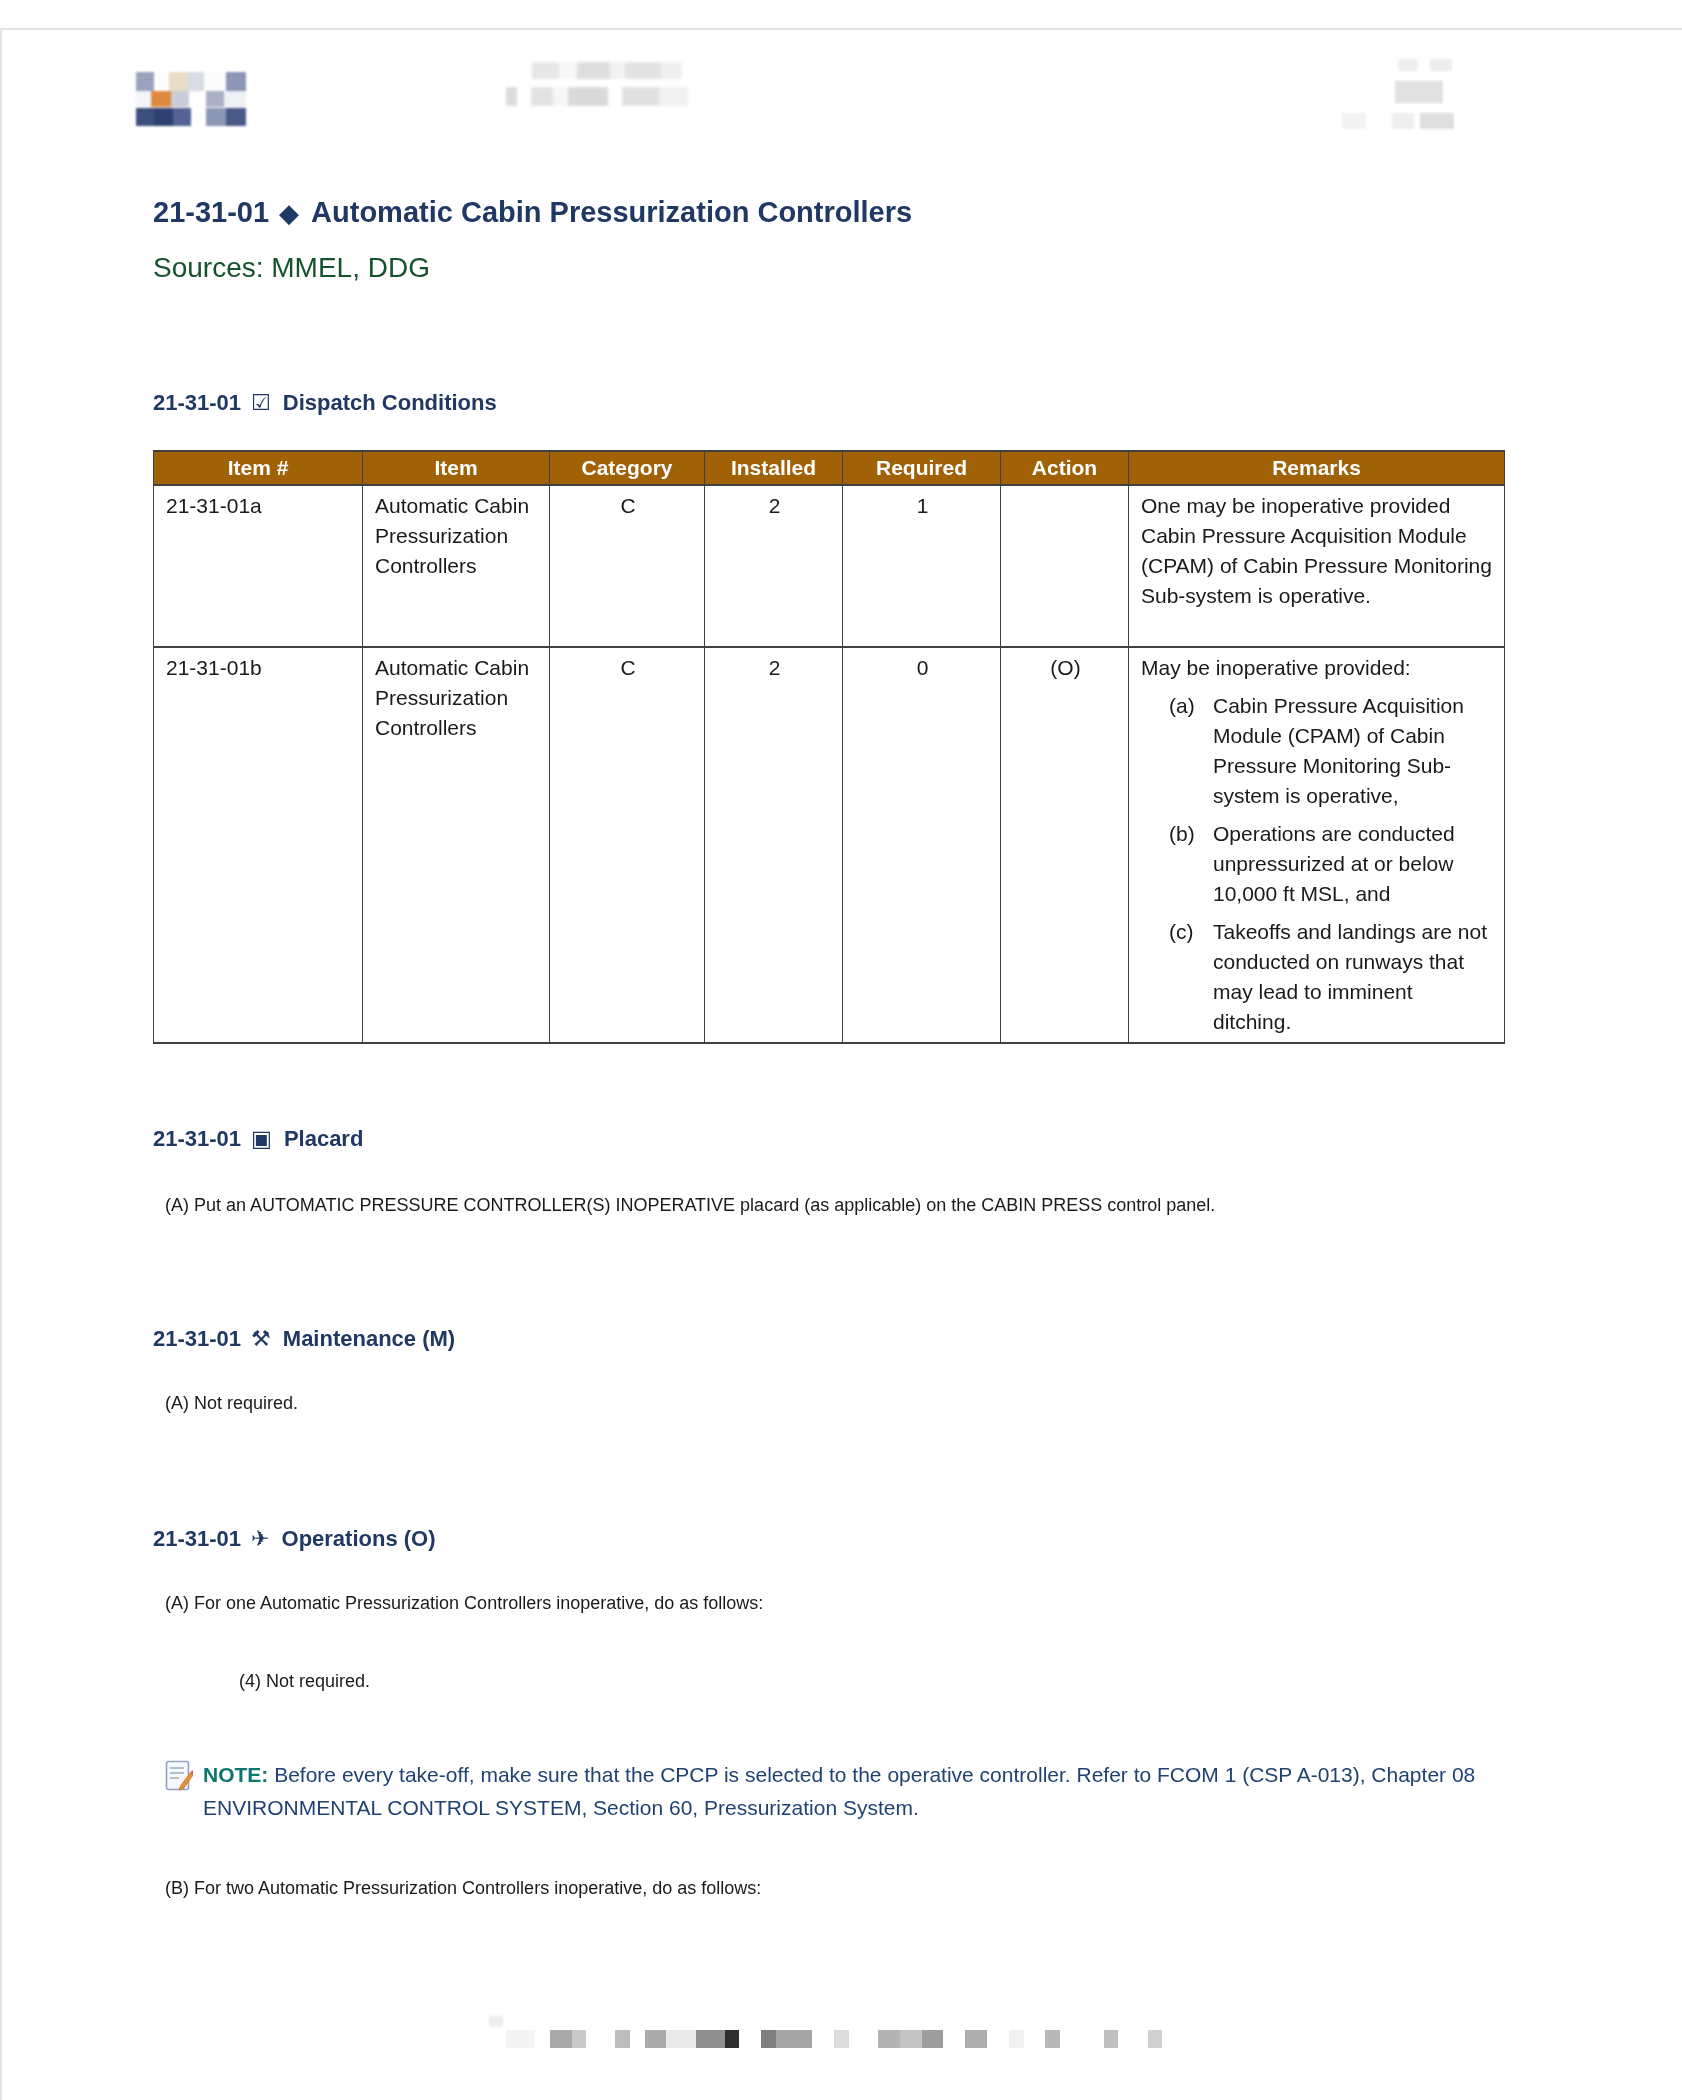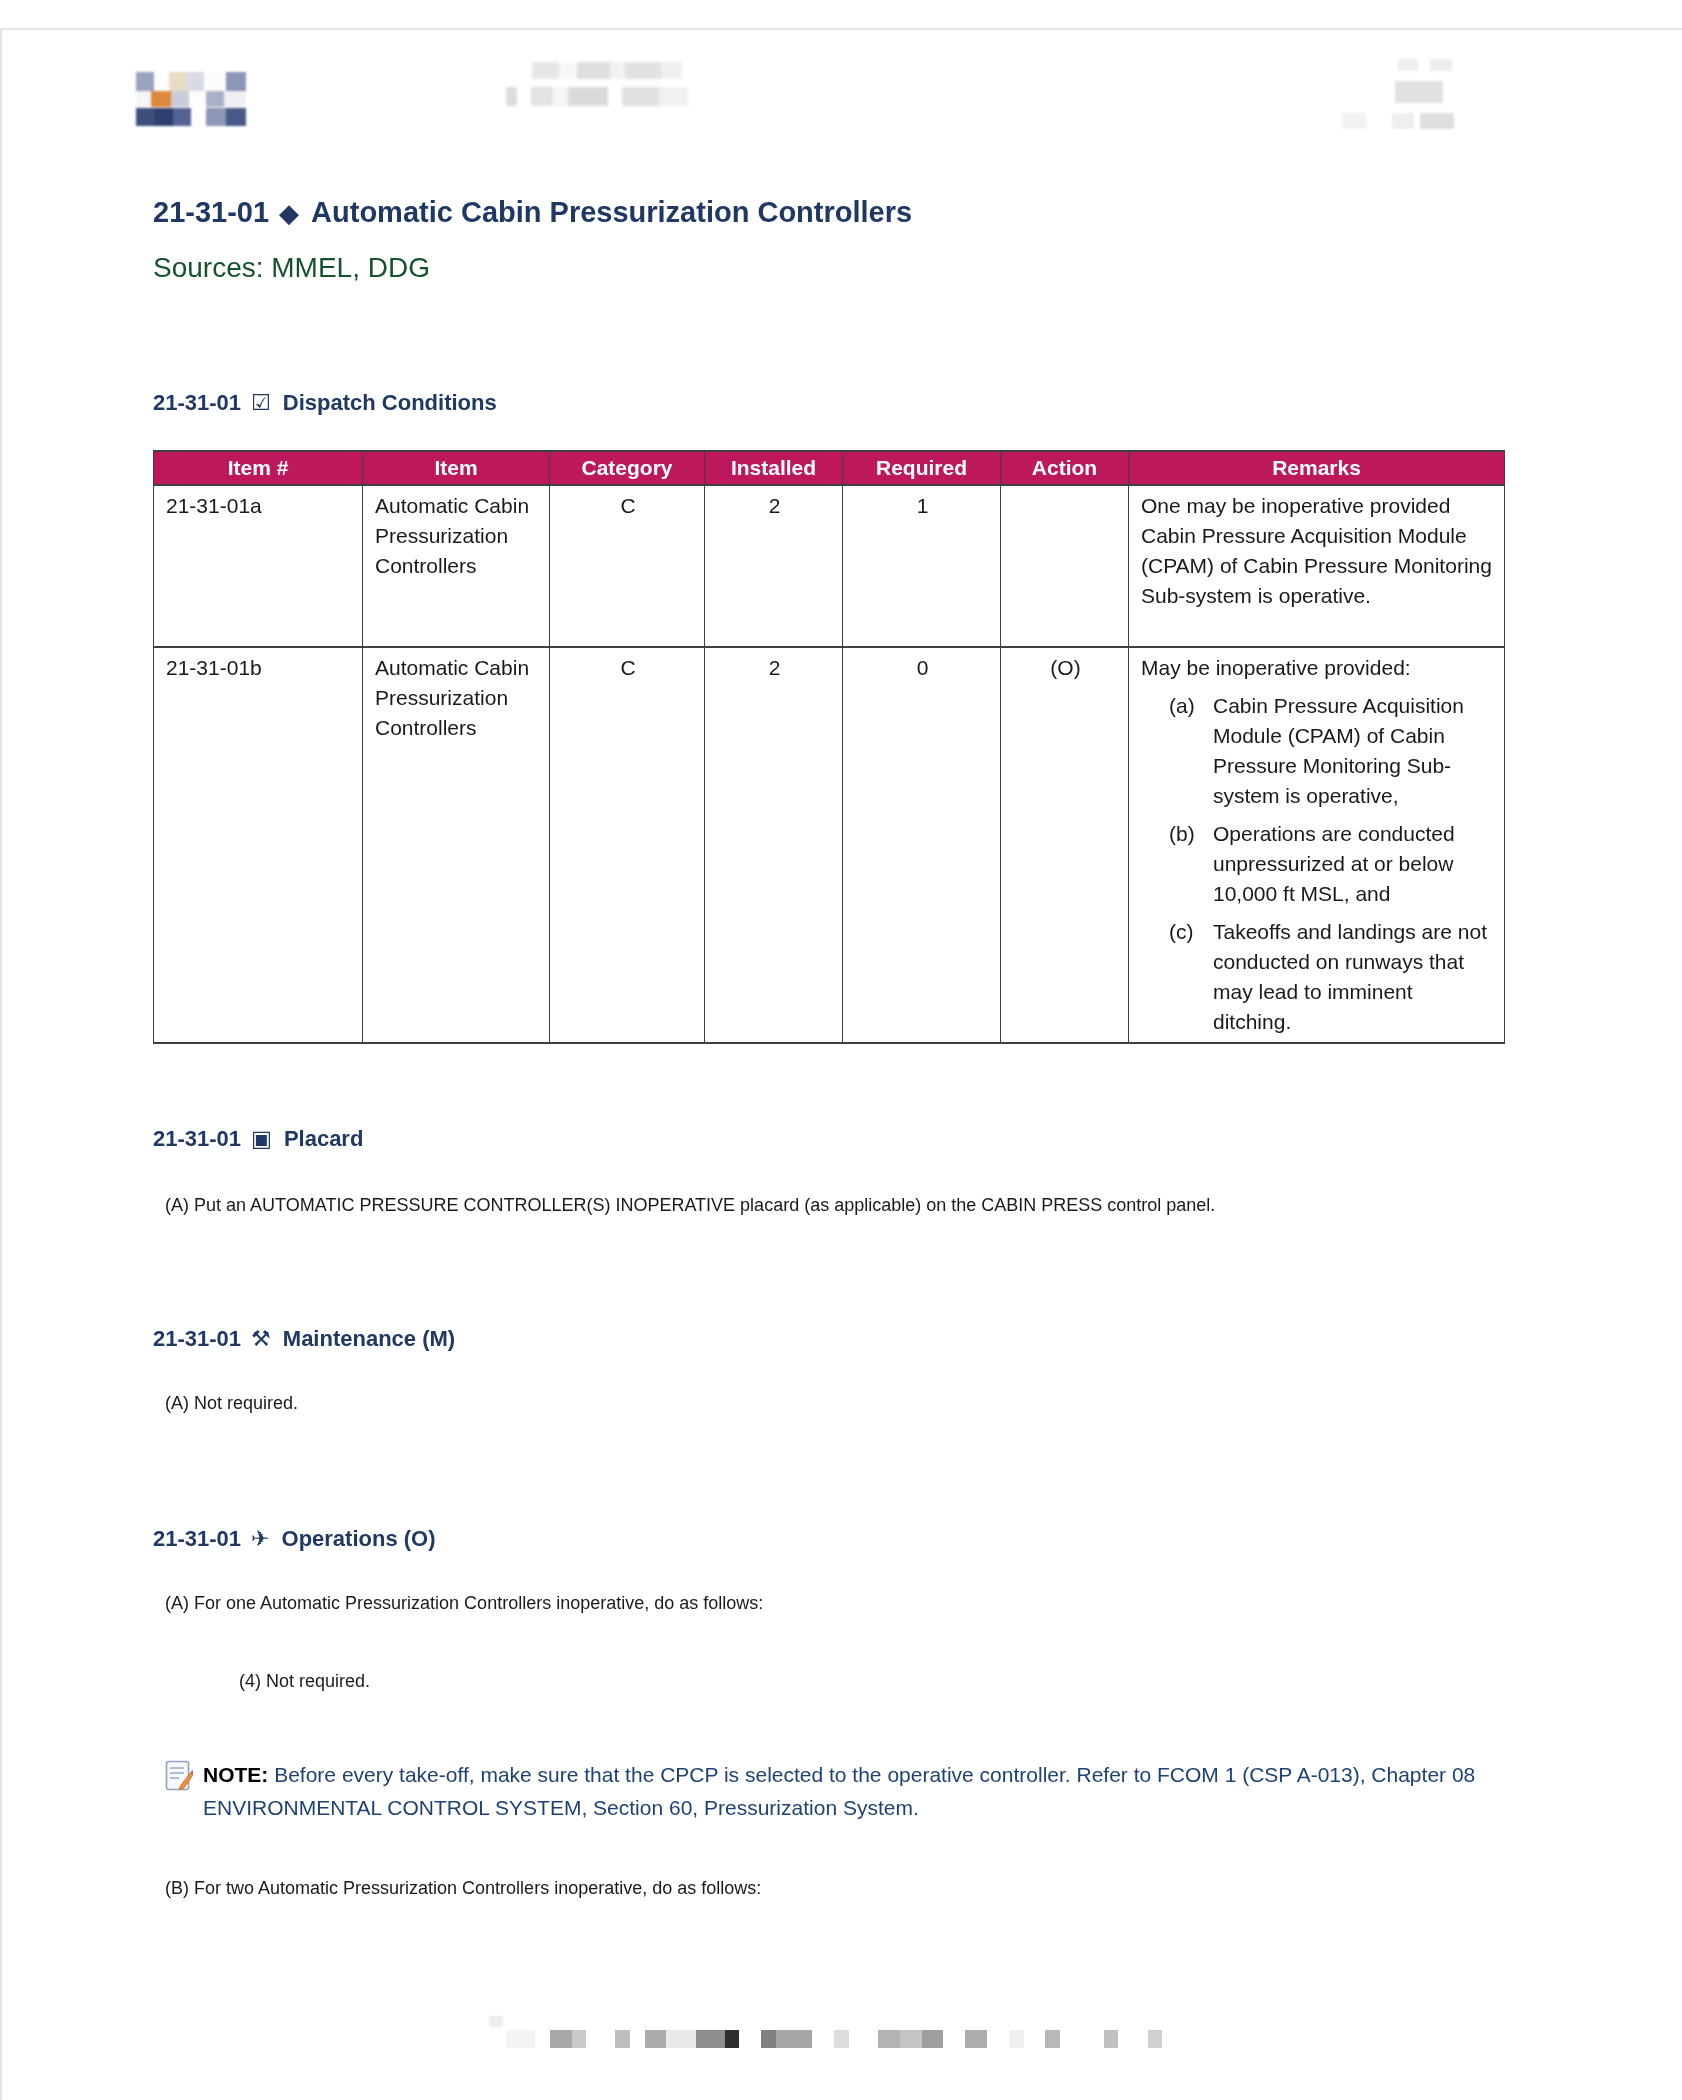--- a/index.html
+++ b/index.html
@@ -38,38 +38,38 @@
   .hicon { font-family:"DejaVu Sans", sans-serif; margin:0 12px 0 10px; }
   .h1 .hicon { font-size:26px; }
   .sources { position:absolute; left:153px; top:224px; font-size:28px; color:#14532d; }
 
   .para { position:absolute; font-size:18px; line-height:30px; color:#1a1a1a; white-space:nowrap; }
 
   
   table.mmel { position:absolute; left:153px; top:422px; width:1351px; border-collapse:collapse; table-layout:fixed;
     font-size:21px; line-height:30px; }
   table.mmel th {
-    background:#be185d; color:#ffffff; font-weight:bold; text-align:center;
+    background:#a16207; color:#ffffff; font-weight:bold; text-align:center;
     padding:1px 4px; border:1px solid #404040; border-top:2px solid #404040; border-bottom:2px solid #404040;
     font-size:21px; height:30px;
   }
   table.mmel td {
     border:1px solid #404040; border-bottom:2px solid #404040;
     vertical-align:top; padding:5px 10px 5px 12px;
   }
   td.itemno { padding-left:44px; }
   td.ctr { text-align:center; }
   tr.r1 td { height:150px; }
   tr.r2 td { height:376px; }
   .rem-item { display:flex; margin:8px 0 0 28px; }
   .rem-item .lbl { flex:none; width:44px; }
 
   
   .note { position:absolute; left:203px; top:1730px; width:1295px; font-size:21px; line-height:33px; color:#1f4273; }
-  .note b { color:#000000; }
+  .note b { color:#0f766e; }
   .note-icon { position:absolute; left:-38px; top:2px; width:28px; height:32px; }
 
   
   .ftr-dot { position:absolute; left:489px; top:1988px; width:14px; height:11px; background:#ededed; filter:blur(1px); }
   .ftr-strip { position:absolute; left:506px; top:2002px; width:729px; height:18px; filter:blur(0.6px);
     background:linear-gradient(90deg,
       #f4f4f4 0 4%, #ffffff 4% 6%, #a9a9a9 6% 9%, #c9c9c9 9% 11%, #ffffff 11% 15%,
       #bdbdbd 15% 17%, #ffffff 17% 19%, #ababab 19% 22%, #e9e9e9 22% 26%,
       #8f8f8f 26% 30%, #2e2e2e 30% 32%, #ffffff 32% 35%, #808080 35% 37%,
       #a5a5a5 37% 42%, #ffffff 42% 45%, #dcdcdc 45% 47%, #ffffff 47% 51%,

